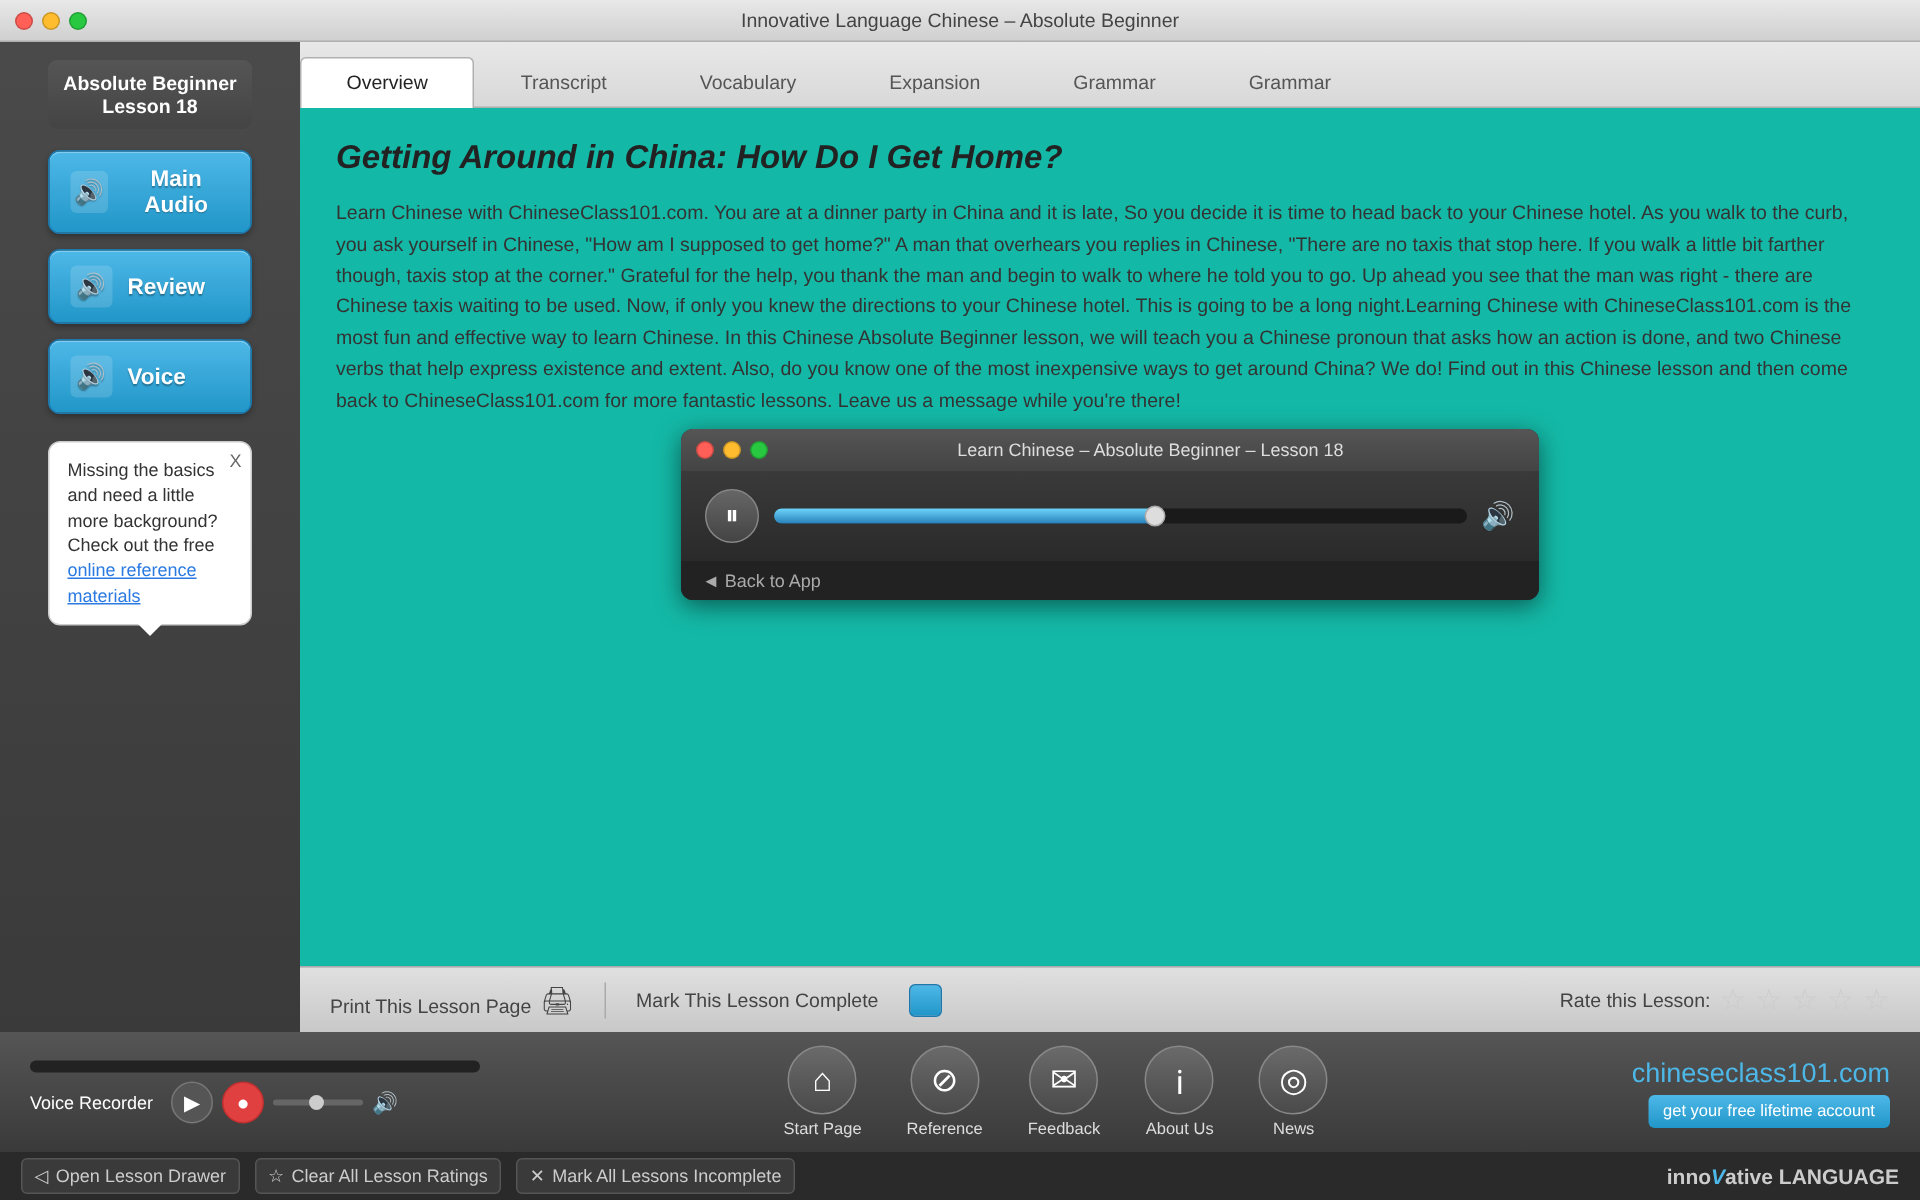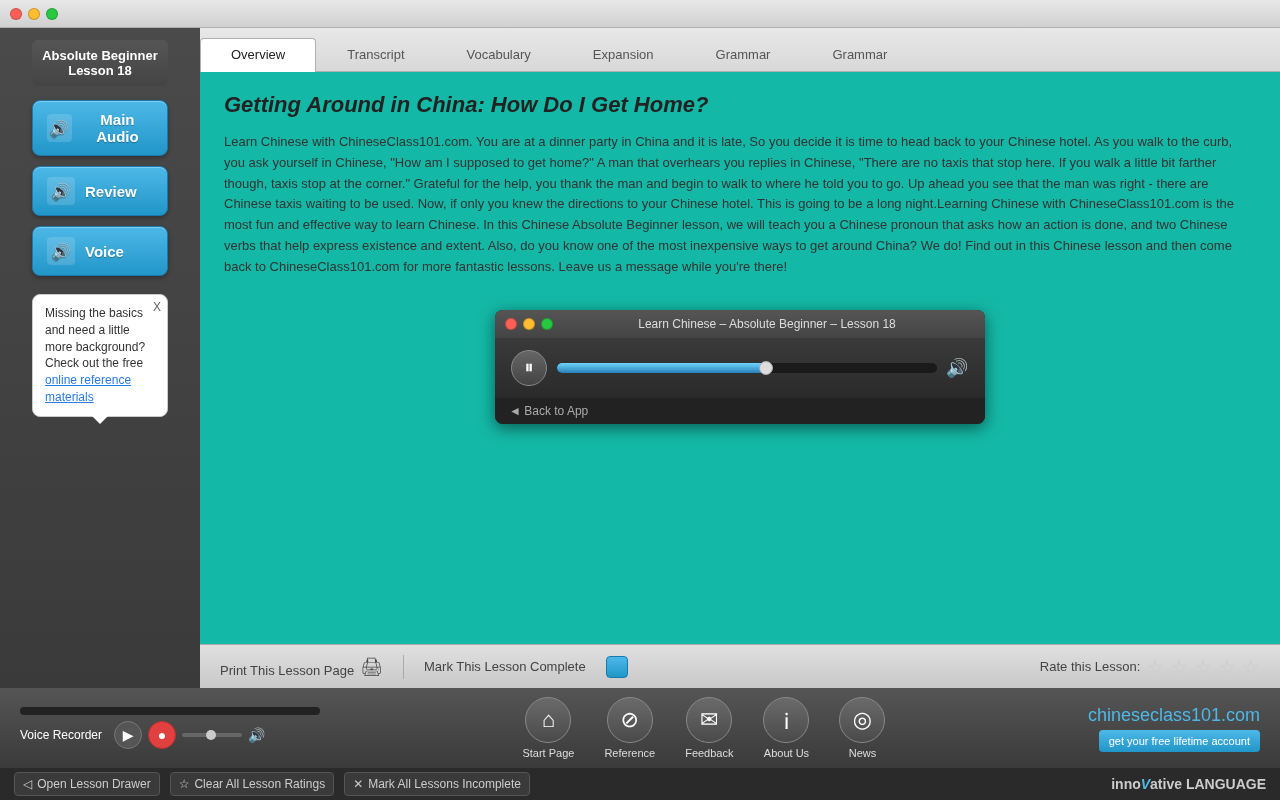--- a/index.html
+++ b/index.html
@@ -168,29 +168,29 @@
       font-size: 22px;
       font-style: italic;
       font-weight: bold;
       color: #222;
       margin-bottom: 14px;
     }
     .lesson-description {
       font-size: 13px;
       color: #333;
       line-height: 1.6;
-      margin-bottom: 32px;
+      margin-bottom: 8px;
     }
 
     
     .audio-player {
       background: #2a2a2a;
       border-radius: 8px;
       overflow: hidden;
-      width: 490px;
+      width: 572px;
       margin: 0 auto;
       box-shadow: 0 4px 16px rgba(0,0,0,0.5);
     }
     .audio-player-titlebar {
       background: linear-gradient(to bottom, #555, #444);
       height: 28px;
       display: flex;
       align-items: center;
       padding: 0 10px;
       gap: 6px;
@@ -393,20 +393,21 @@
   </style>
 </head>
 <body>
 
 <div class="title-bar">
   <div class="title-bar-buttons">
     <div class="traffic-light traffic-close"></div>
     <div class="traffic-light traffic-min"></div>
     <div class="traffic-light traffic-max"></div>
   </div>
+  <span class="title-bar-title">Innovative Language Chinese – Absolute Beginner</span>
 </div>
 
 <div class="app-window">
   <div class="main-area">
 
     <div class="sidebar">
       <div class="sidebar-lesson-title">Absolute Beginner Lesson 18</div>
 
       <button class="audio-btn">
         <div class="speaker-icon">🔊</div>

